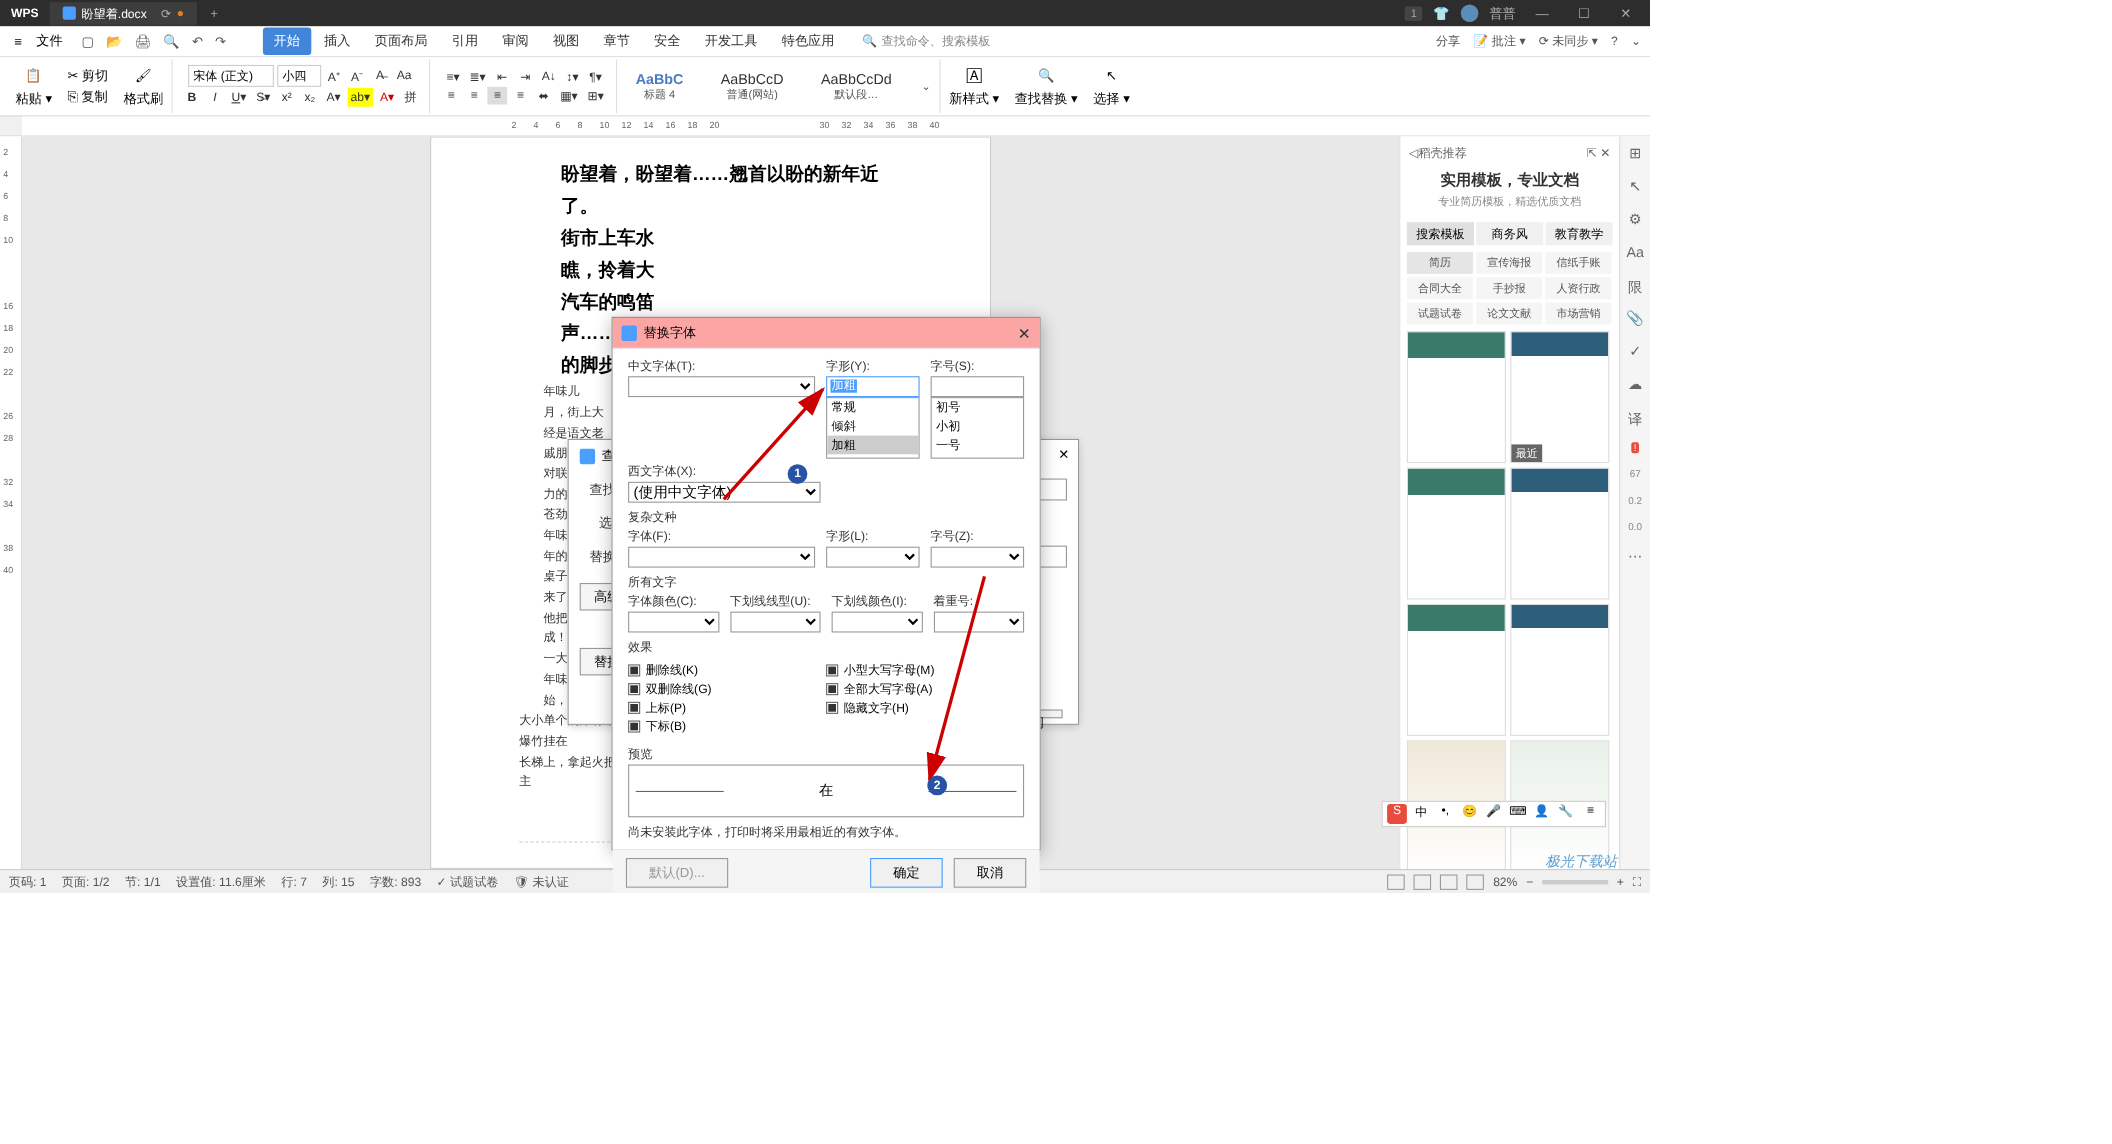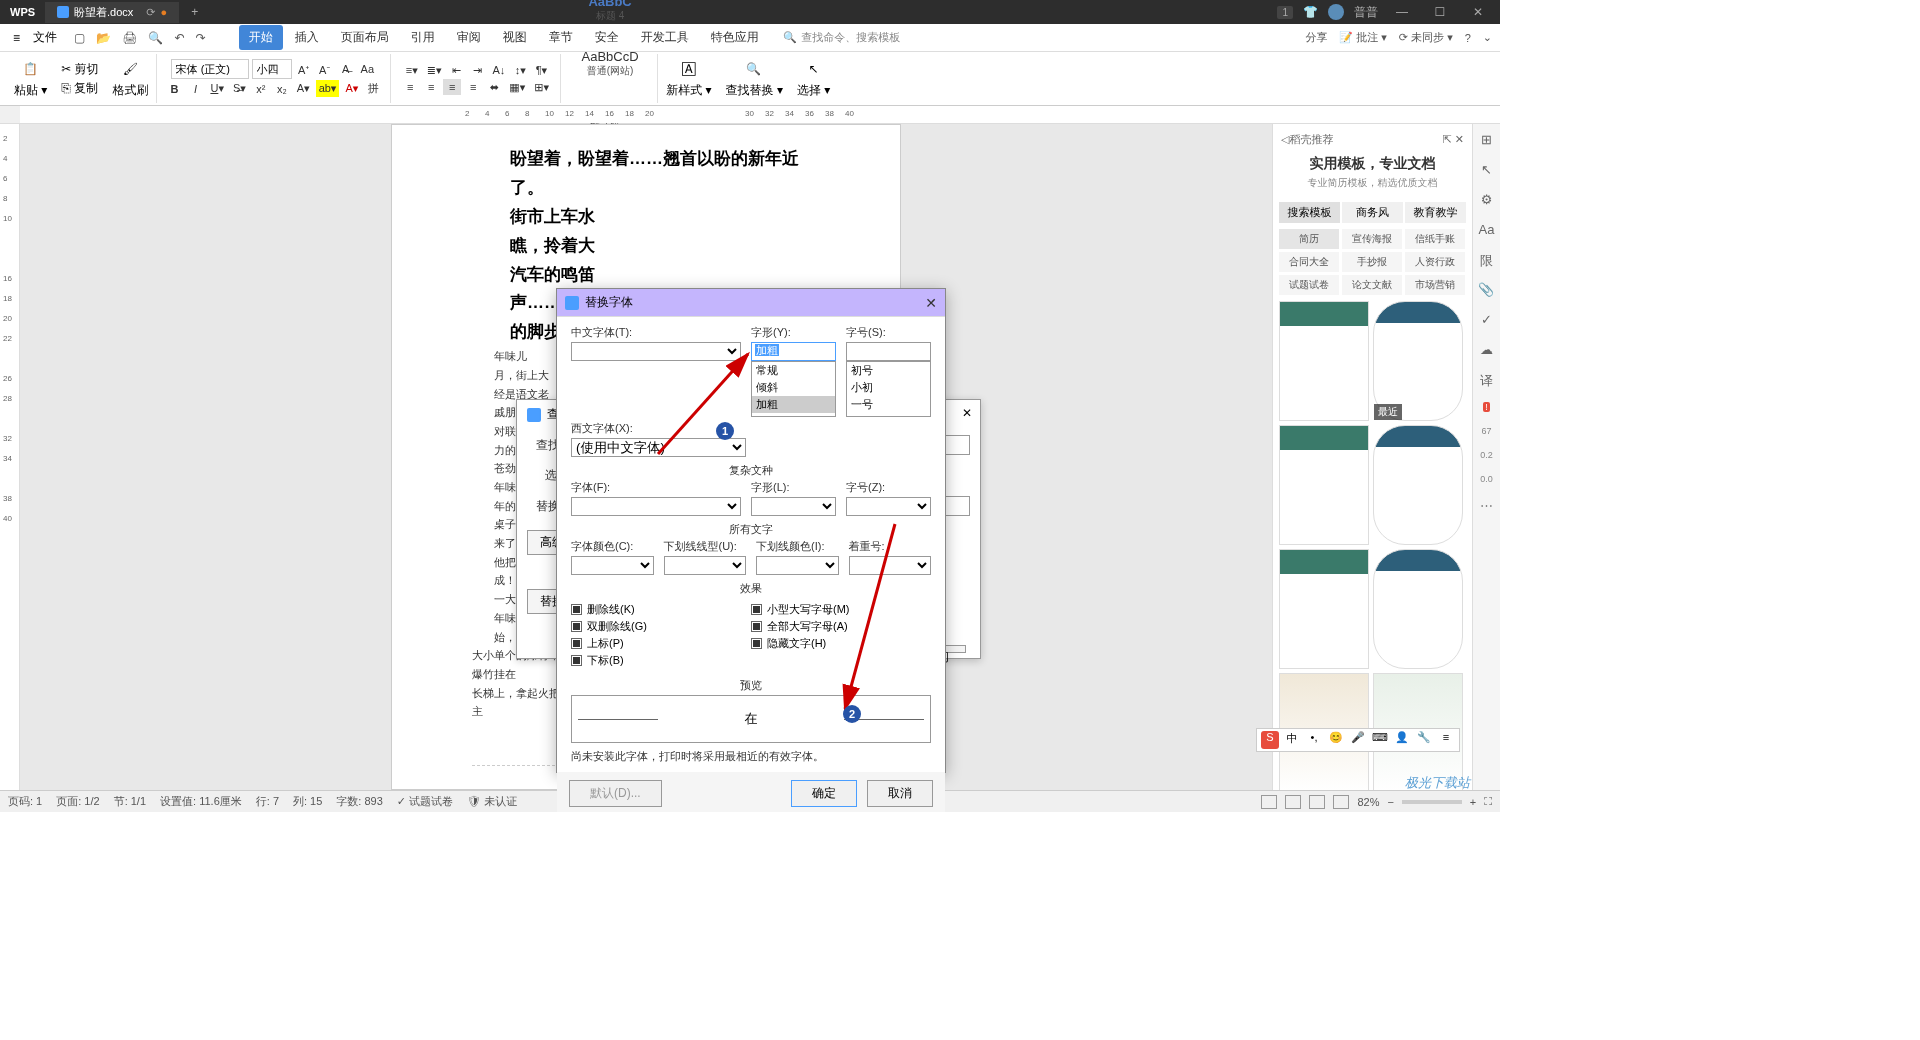--- a/index.html
+++ b/index.html
@@ -62,37 +62,37 @@
 .replace-panel { position: absolute; left: 516px; top: 275px; width: 465px; height: 260px; background: #fff; border: 1px solid #999; box-shadow: 0 2px 8px rgba(0,0,0,0.2); z-index: 5; font-size: 12px; }
 .replace-panel .row { display: flex; padding: 6px 10px; align-items: center; gap: 6px; }
 .replace-panel .label { width: 45px; text-align: right; color: #333; }
 .replace-panel select, .replace-panel .combo { border: 1px solid #999; height: 20px; flex: 1; }
 .replace-panel .btns { padding: 8px 10px; display: flex; gap: 6px; }
 .replace-panel button { padding: 3px 12px; border: 1px solid #999; background: #f5f5f5; font-size: 12px; }
 .replace-close-btn { position: absolute; right: 10px; bottom: 10px; }
 
 
 .font-dialog { position: absolute; left: 556px; top: 164px; width: 390px; height: 485px; background: #f5f5f5; border: 1px solid #888; box-shadow: 0 3px 15px rgba(0,0,0,0.3); z-index: 10; font-size: 12px; }
-.font-dialog .dlg-title { background: #c4b5fd; padding: 5px 8px; display: flex; align-items: center; border-bottom: 1px solid #ddd; }
+.font-dialog .dlg-title { background: #fca5a5; padding: 5px 8px; display: flex; align-items: center; border-bottom: 1px solid #ddd; }
 .dlg-title .icon-w { width: 14px; height: 14px; background: #4a9eff; border-radius: 2px; margin-right: 6px; }
 .dlg-title .close { margin-left: auto; font-size: 14px; color: #333; cursor: pointer; }
 .dlg-tabs { display: flex; padding: 4px 8px 0; border-bottom: 1px solid #ccc; }
 .dlg-tab { padding: 4px 14px; border: 1px solid #ccc; background: #f5f5f5; margin-right: 2px; font-size: 11px; }
 .dlg-tab.active { background: #fff; border-bottom: 1px solid #fff; margin-bottom: -1px; }
 .dlg-body { padding: 8px 14px; background: #fff; }
 .dlg-row { display: flex; gap: 10px; margin-bottom: 4px; }
 .dlg-col { display: flex; flex-direction: column; }
 .dlg-col .lbl { font-size: 11px; color: #333; margin-bottom: 2px; }
 .dlg-combo { border: 1px solid #999; height: 19px; background: #fff; }
 .dlg-listbox { border: 1px solid #999; height: 56px; background: #fff; overflow: auto; font-size: 11px; }
 .dlg-listbox .li { padding: 1px 4px; }
 .dlg-listbox .li.sel { background: #ccc; }
 .style-input { border: 1px solid #4a9eff; height: 19px; background: #fff; padding: 0 3px; font-size: 11px; color: #000; }
 .style-input .seltext { background: #4a9eff; color: #fff; padding: 0 1px; }
-.section-label { font-size: 11px; color: #333; margin: 6px 0 2px; text-align: center; }
+.section-label { font-size: 11px; color: #333; margin: 6px 0 2px; }
 .effects { display: flex; flex-wrap: wrap; padding: 2px 0; }
 .eff-col { width: 50%; }
 .chk { display: flex; align-items: center; gap: 5px; font-size: 11px; margin: 2px 0; }
 .chkbox { width: 11px; height: 11px; border: 1px solid #666; background: #fff; display: inline-block; position: relative; }
 .chkbox.filled::after { content: ""; position: absolute; left: 1px; top: 1px; width: 7px; height: 7px; background: #333; }
 .preview-box { border: 1px solid #999; height: 48px; display: flex; align-items: center; justify-content: center; position: relative; margin-top: 2px; }
 .preview-box .line { position: absolute; height: 1px; background: #666; width: 80px; }
 .preview-box .line.l { left: 6px; top: 50%; }
 .preview-box .line.r { right: 6px; top: 50%; }
 .preview-text { font-size: 13px; }
@@ -113,21 +113,21 @@
 .rp-banner .h { font-size: 14px; font-weight: bold; color: #333; }
 .rp-banner .s { font-size: 10px; color: #888; margin-top: 3px; }
 .rp-tabs { display: flex; gap: 2px; margin: 6px 0; }
 .rp-tab { flex: 1; text-align: center; padding: 3px; font-size: 11px; background: #f0f0f0; }
 .rp-tab.active { background: #e0e0e0; }
 .rp-cats { display: flex; flex-wrap: wrap; gap: 3px; margin: 4px 0; }
 .rp-cat { width: 60px; text-align: center; padding: 3px; font-size: 10px; background: #f5f5f5; color: #555; }
 .rp-cat.active { background: #e5e5e5; }
 .rp-thumbs { display: flex; flex-wrap: wrap; gap: 4px; margin-top: 6px; }
 .rp-thumb { width: 90px; height: 120px; background: linear-gradient(#3a7a6a 20%, #fff 20%); border: 1px solid #ddd; position: relative; }
-.rp-thumb.alt { background: linear-gradient(#2d5f7a 18%, #fff 18%); border-radius: 32px; }
+.rp-thumb.alt { background: linear-gradient(#2d5f7a 18%, #fff 18%); }
 .rp-recent-label { position: absolute; background: rgba(0,0,0,0.6); color: #fff; font-size: 10px; padding: 1px 4px; }
 
 
 .icon-strip { width: 28px; background: #f5f5f5; border-left: 1px solid #ddd; display: flex; flex-direction: column; align-items: center; padding-top: 8px; gap: 14px; }
 .icon-strip .ic { width: 16px; height: 16px; color: #666; font-size: 13px; text-align: center; }
 .strip-badge { background: #e74c3c; color: #fff; font-size: 9px; padding: 0 2px; border-radius: 2px; }
 
 
 .statusbar { height: 22px; background: #f0f0f0; border-top: 1px solid #ccc; display: flex; align-items: center; padding: 0 8px; font-size: 11px; color: #555; gap: 14px; }
 .statusbar .sb-right { margin-left: auto; display: flex; align-items: center; gap: 8px; }
@@ -254,21 +254,21 @@
     <div class="format-row">
       <span class="fmt-btn">≡</span>
       <span class="fmt-btn">≡</span>
       <span class="fmt-btn" style="background:#ddd">≡</span>
       <span class="fmt-btn">≡</span>
       <span class="fmt-btn">⬌</span>
       <span class="fmt-btn">▦▾</span>
       <span class="fmt-btn">⊞▾</span>
     </div>
   </div>
-  <div class="ribbon-group" style="flex-direction:column;gap:20px">
+  <div class="ribbon-group" style="flex-direction:row;gap:20px">
     <div class="style-card">
         <div class="sample" style="color:#4a7ac4;font-weight:bold">AaBbC</div>
         <div>标题 4</div>
       </div>
     <div class="style-card">
         <div class="sample">AaBbCcD</div>
         <div>普通(网站)</div>
       </div>
     <div class="style-card">
         <div class="sample">AaBbCcDd</div>

